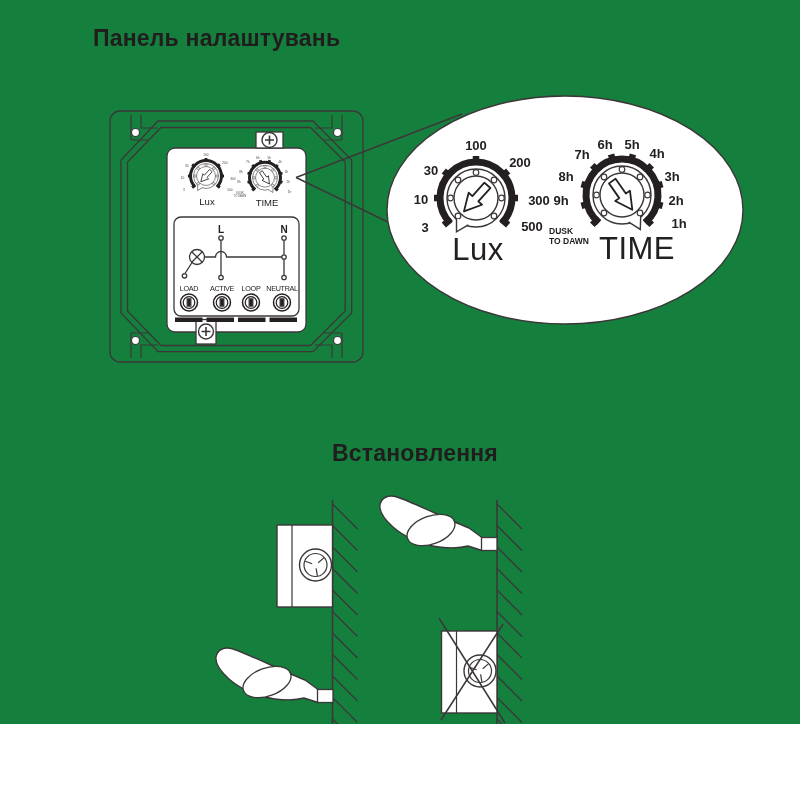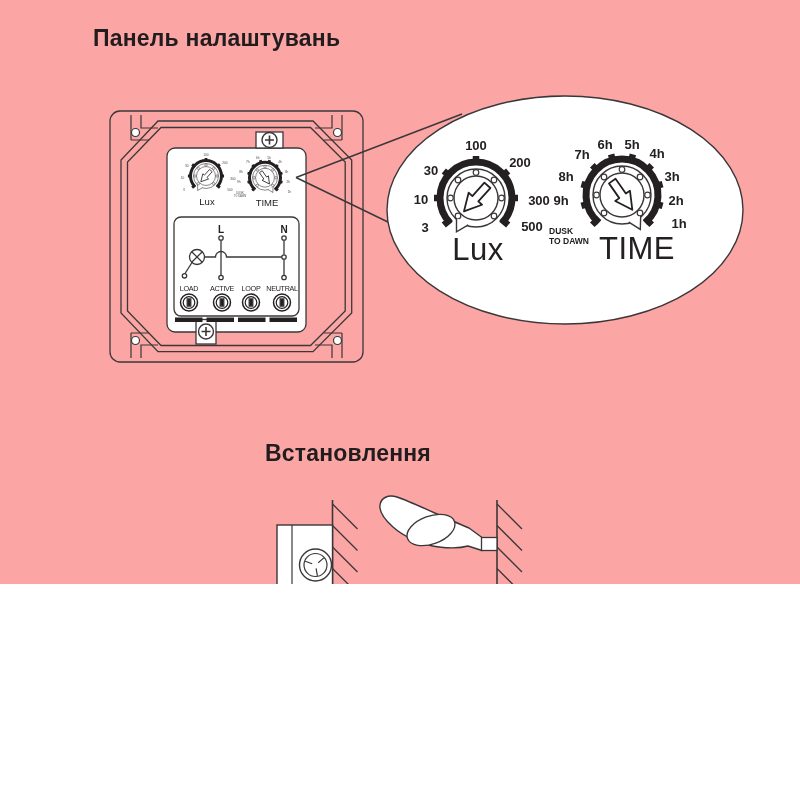--- a/index.html
+++ b/index.html
@@ -1,20 +1,20 @@
 <!DOCTYPE html>
 <html><head>
 <meta charset="utf-8">
 <style>
   html,body{margin:0;padding:0;background:#fff;}
-  .stage{position:relative;width:800px;height:584px;background:#fca5a5;overflow:hidden;
+  .stage{position:relative;width:800px;height:724px;background:#15803d;overflow:hidden;
          font-family:"Liberation Sans",sans-serif;}
   .title{position:absolute;font-weight:bold;font-size:23px;color:#211d1e;letter-spacing:.2px;}
   .title-settings{left:93px;top:25px;}
-  .title-install{left:265px;top:440px;width:300px;text-align:left;}
+  .title-install{left:265px;top:440px;width:300px;text-align:center;}
   svg{position:absolute;left:0;top:0;}
   svg text{font-family:"Liberation Sans",sans-serif;fill:#242021;stroke:none;}
   .t-big{font-size:13px;font-weight:700;}
   .t-dusk{font-size:8.5px;font-weight:700;}
   .t-name{font-size:31px;font-weight:400;letter-spacing:.5px;}
   .t-name-sm{font-size:9.5px;font-weight:400;}
   .t-ln{font-size:10px;font-weight:700;}
   .t-term{font-size:7.2px;letter-spacing:-0.3px;}
   .t-micro{font-size:3.2px;fill:#4c4849;}
   .t-micro2{font-size:2.7px;fill:#4c4849;}

